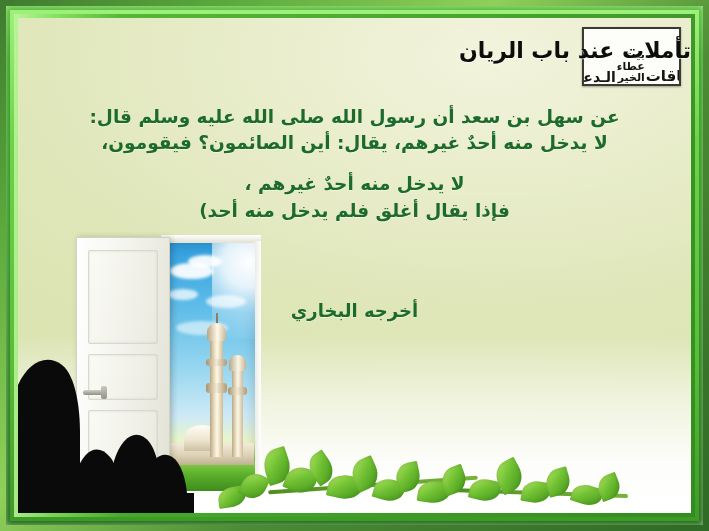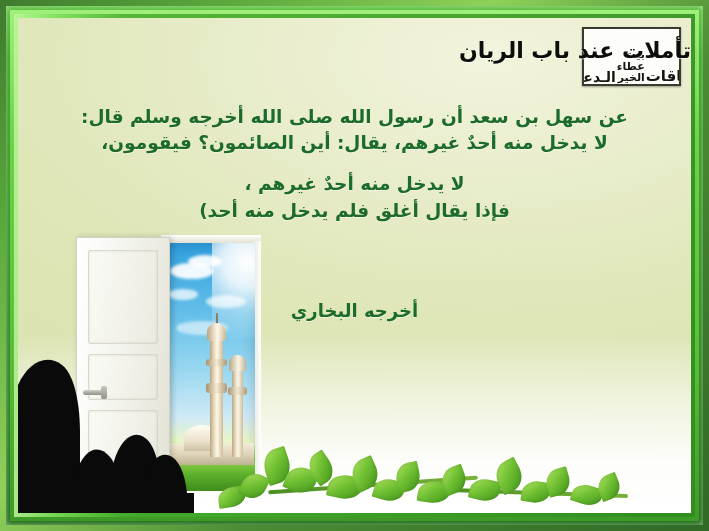--- a/index.html
+++ b/index.html
@@ -272,21 +272,21 @@
 
     <div class="logo-box">
       <div class="logo-l1">بطاقات</div>
       <div class="logo-l2">بيت عطاء الخير</div>
       <div class="logo-l3">الـدعوية</div>
     </div>
 
     <div class="title">تأملات عند باب الريان</div>
 
     <div class="body-text">
-      <span class="ln l1">عن سهل بن سعد أن رسول الله صلى الله أخرجه وسلم قال:</span>
+      <span class="ln l1">عن سهل بن سعد أن رسول الله صلى الله عليه وسلم قال:</span>
       <span class="ln l3">لا يدخل منه أحدٌ غيرهم، يقال: أين الصائمون؟ فيقومون،</span>
       <span class="ln l4">لا يدخل منه أحدٌ غيرهم ،</span>
       <span class="ln l5">فإذا يقال أغلق فلم يدخل منه أحد)</span>
     </div>
 
     <div class="attrib">أخرجه البخاري</div>
 
   </div>
 </div>
 

